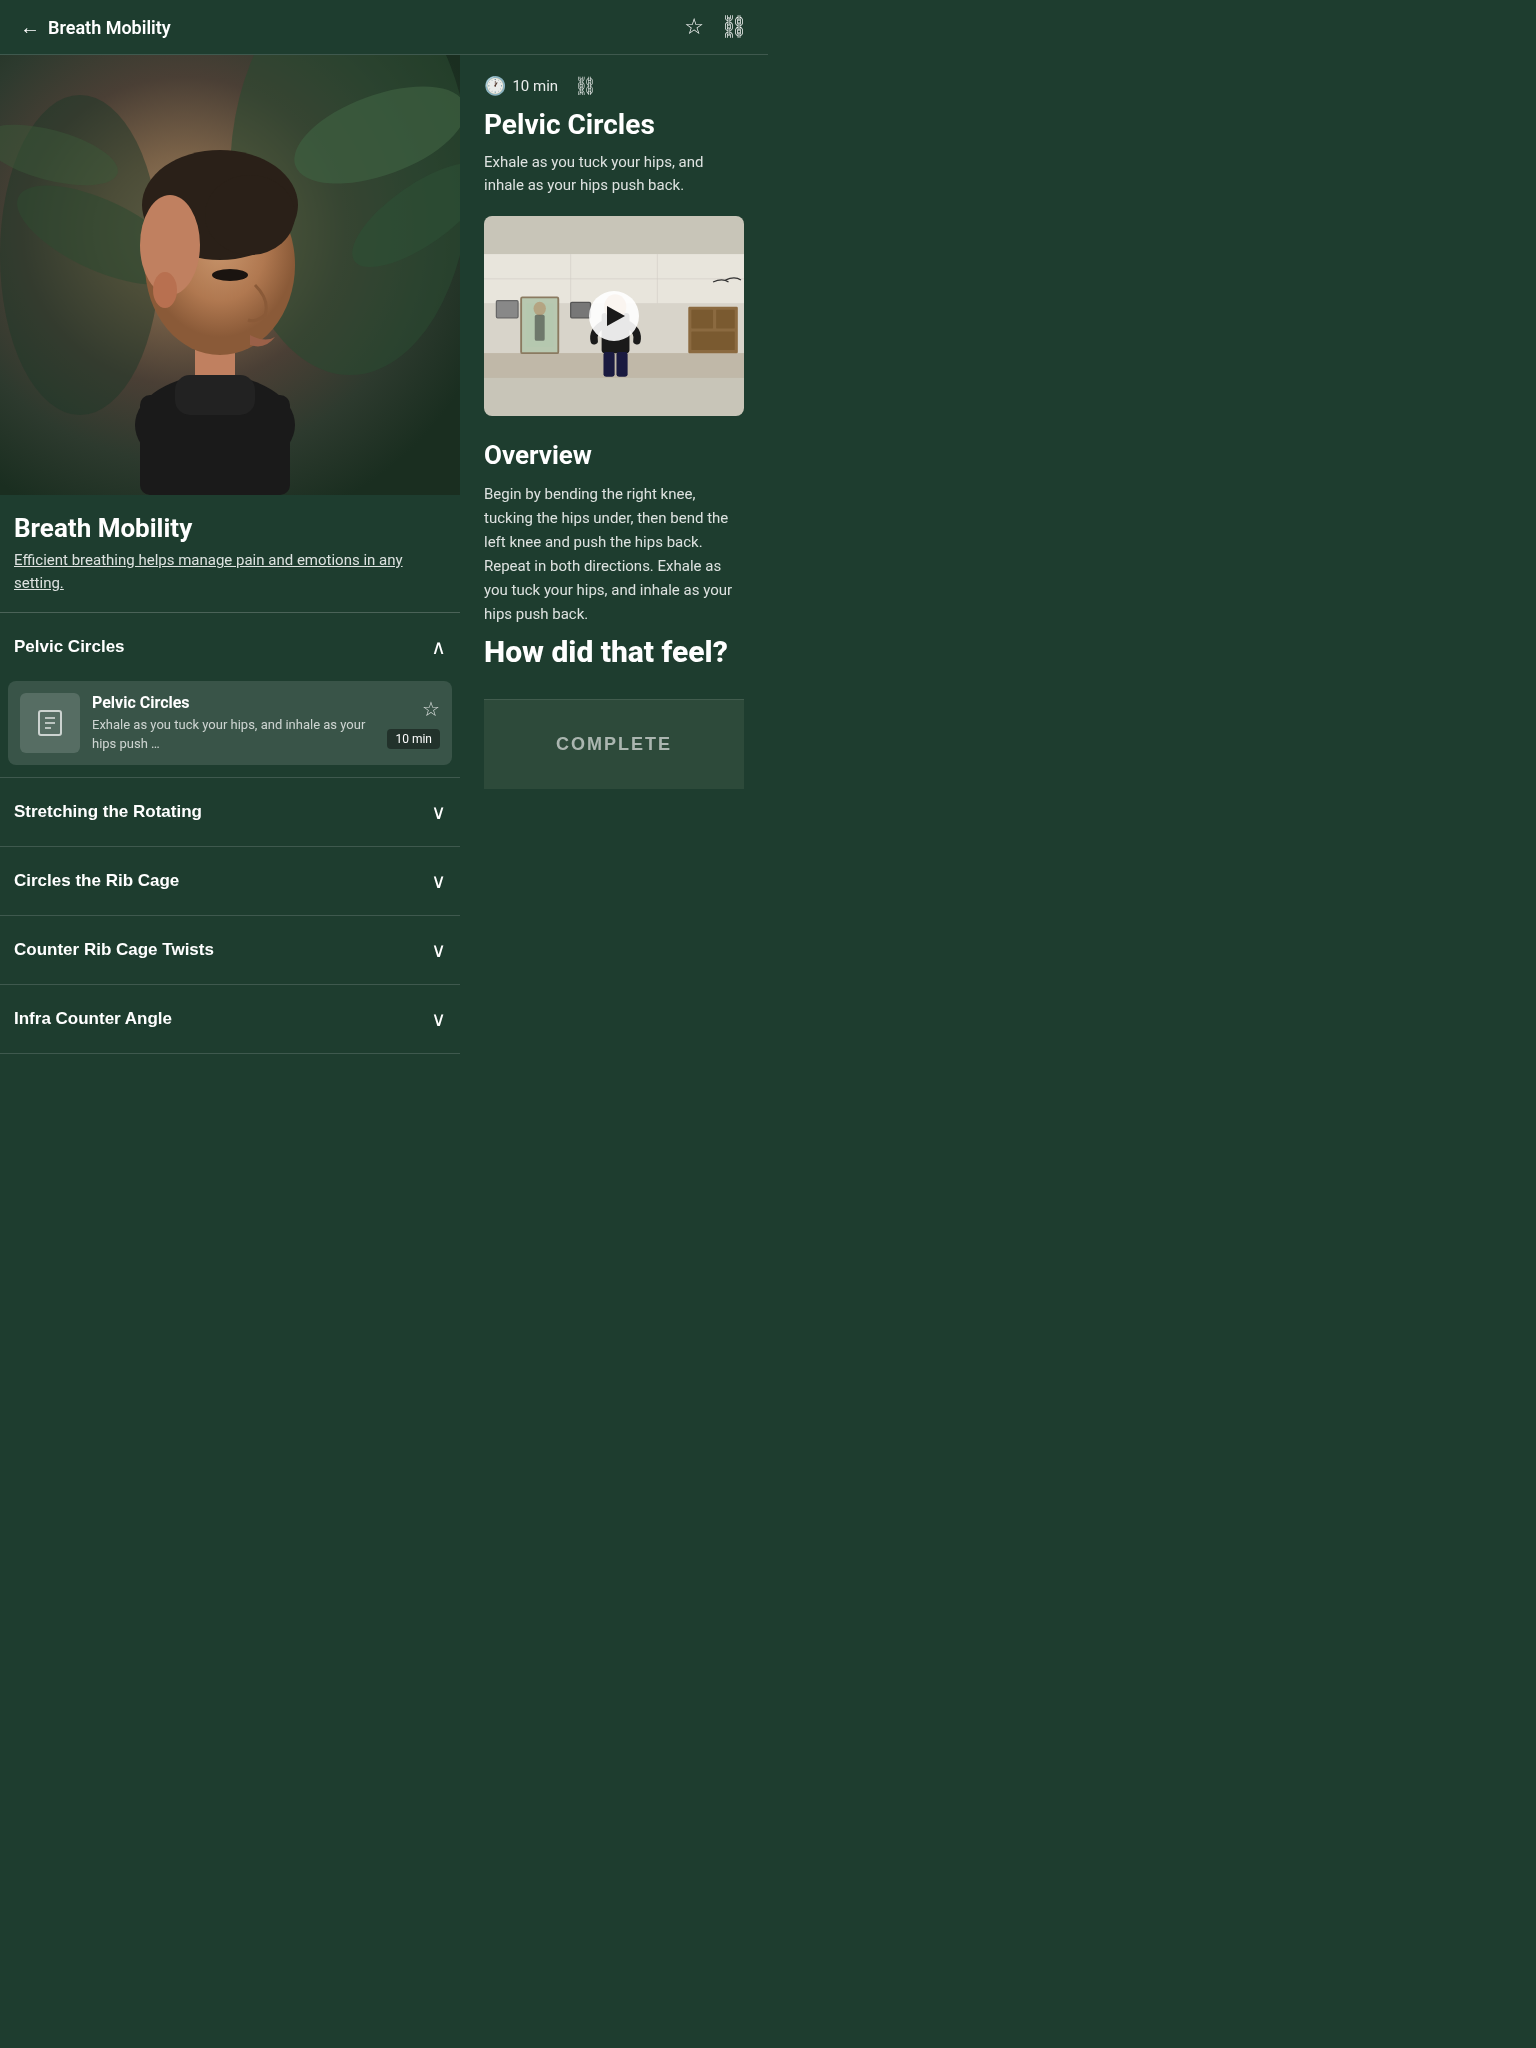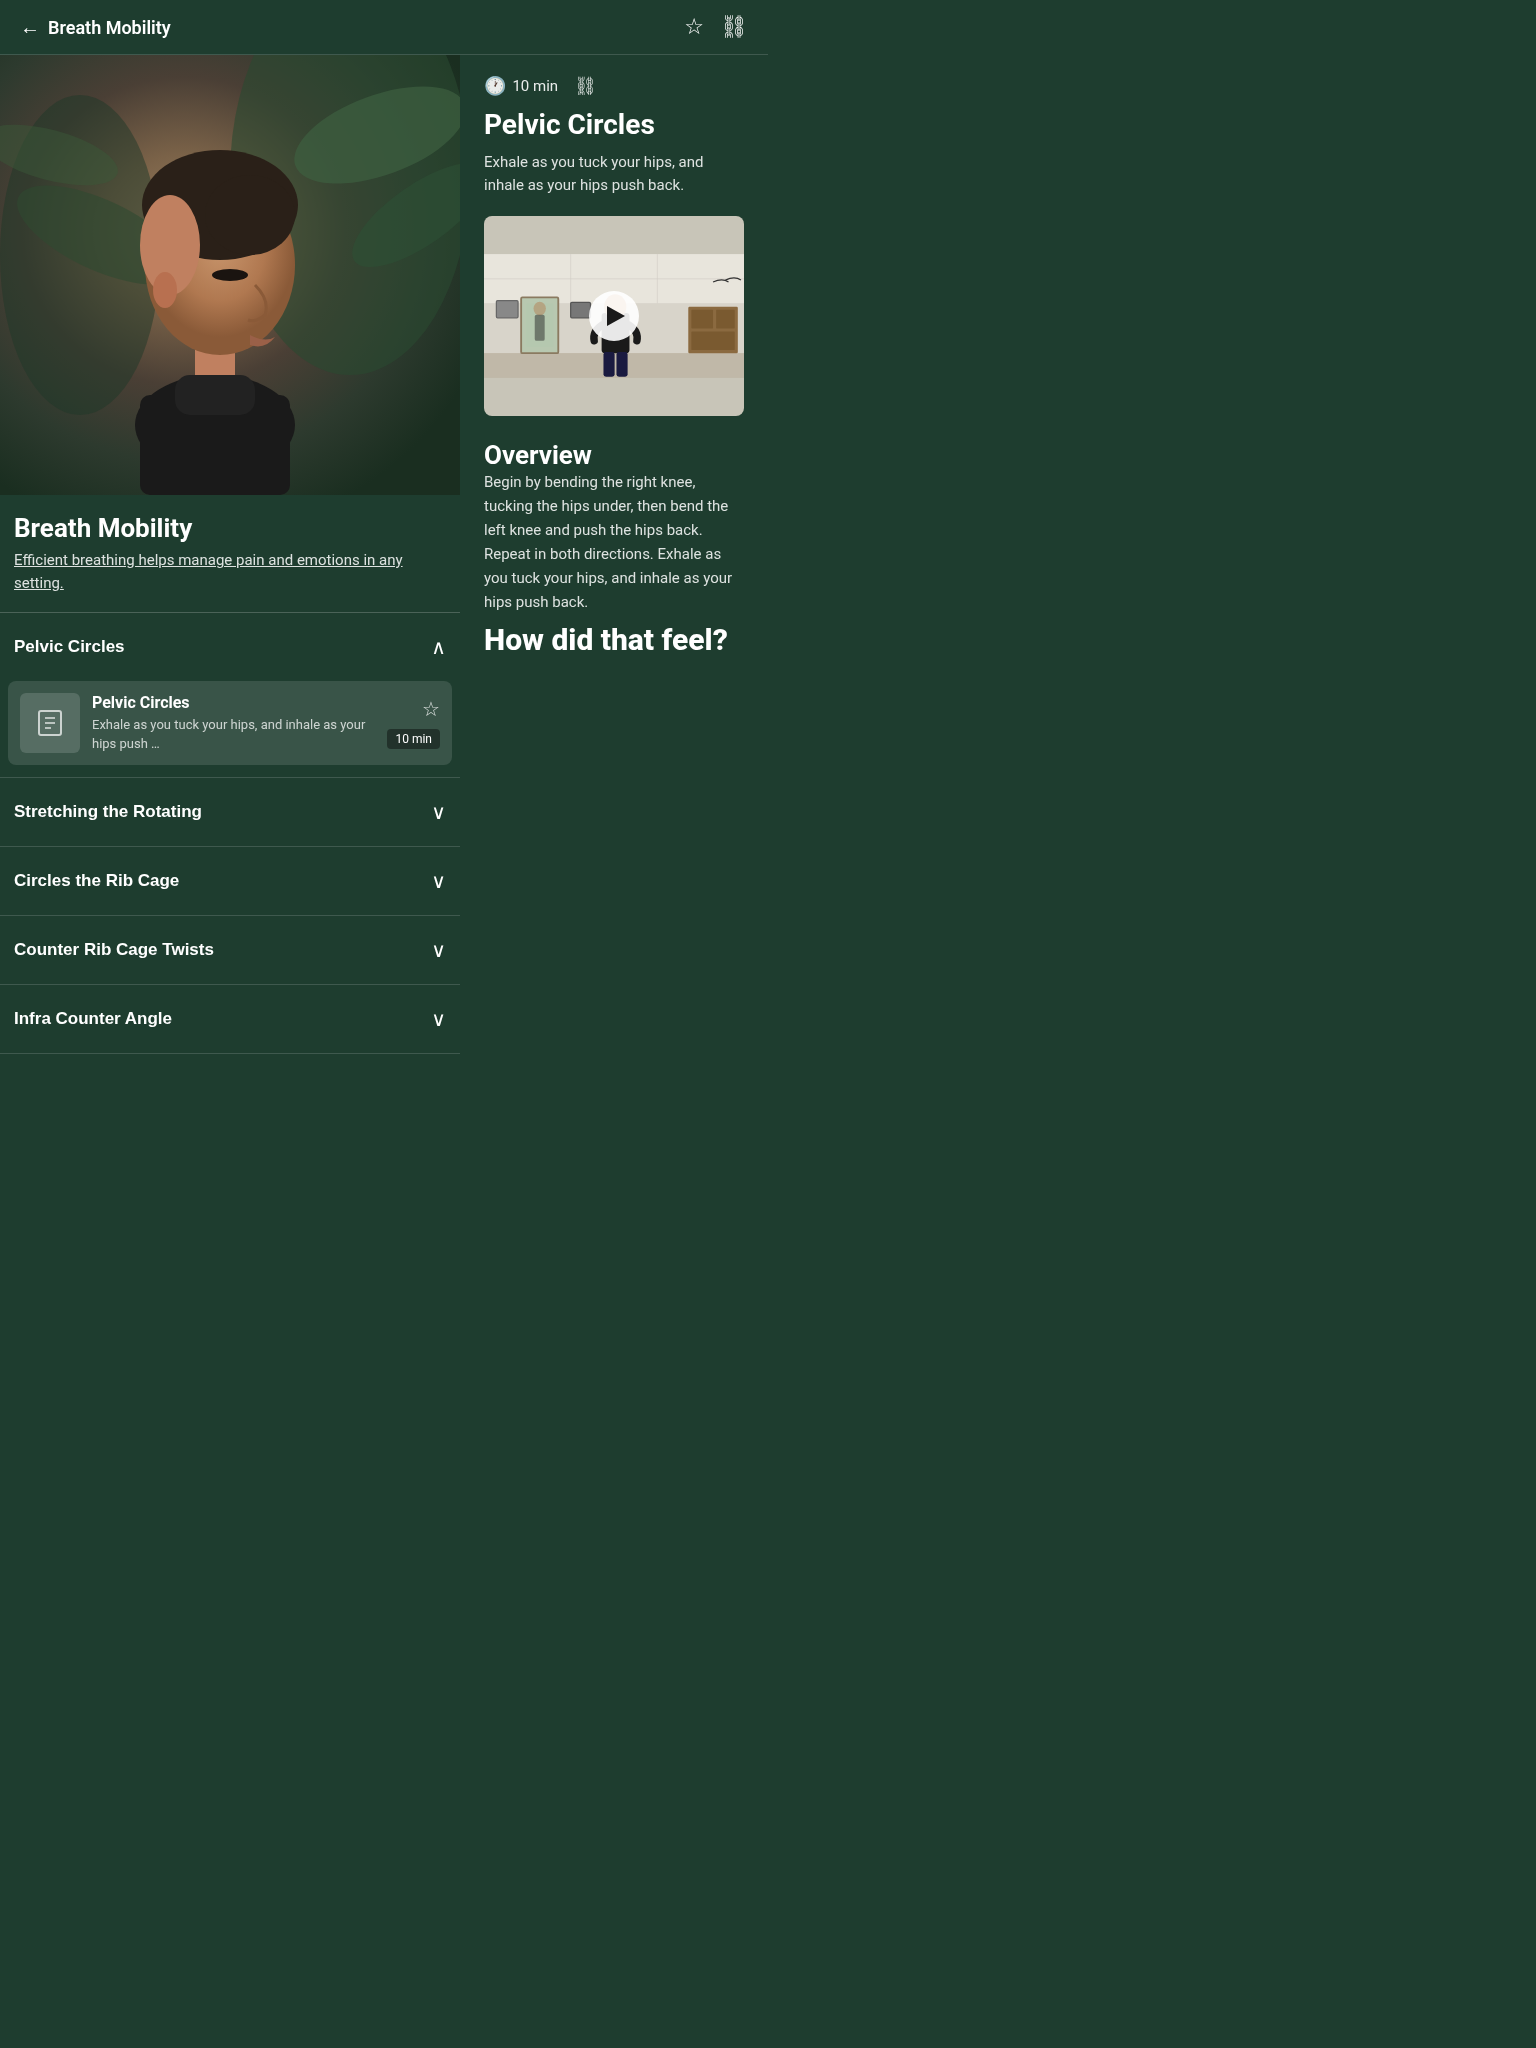--- a/index.html
+++ b/index.html
@@ -250,21 +250,21 @@
       border-top: 10px solid transparent;
       border-bottom: 10px solid transparent;
       border-left: 18px solid #1a1a1a;
       margin-left: 3px;
     }
 
     .overview-title {
       font-size: 26px;
       font-weight: 700;
       color: white;
-      margin-bottom: 0;
+      margin-bottom: 12px;
     }
     .overview-text {
       font-size: 15px;
       color: rgba(255,255,255,0.85);
       line-height: 1.6;
       margin-bottom: 8px;
     }
 
     .feel-title {
       font-size: 30px;
@@ -498,16 +498,19 @@
       <div class="play-btn">
         <div class="play-triangle"></div>
       </div>
     </div>
 
     <div class="overview-title">Overview</div>
     <div class="overview-text">Begin by bending the right knee, tucking the hips under, then bend the left knee and push the hips back. Repeat in both directions. Exhale as you tuck your hips, and inhale as your hips push back.</div>
 
     <div class="feel-title">How did that feel?</div>
 
+    <div class="complete-area">
+      <button class="complete-btn">COMPLETE</button>
+    </div>
 
   </div>
 
 </div>
 
 </body></html>

